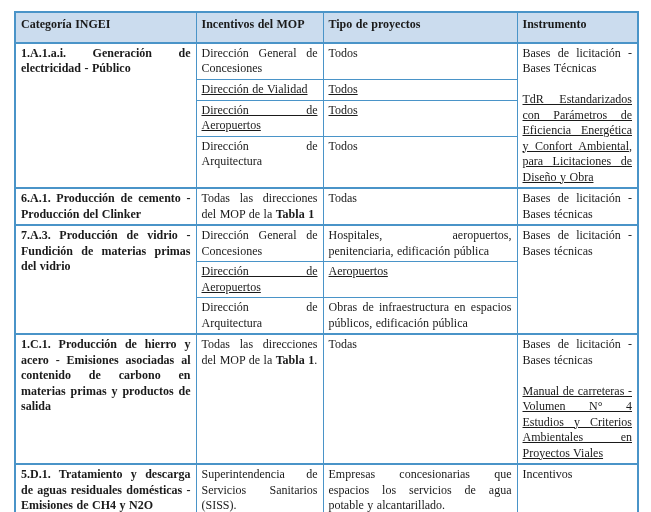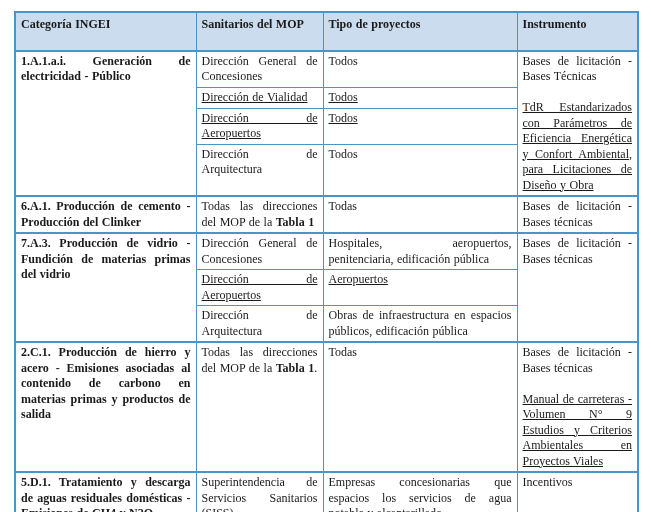--- a/index.html
+++ b/index.html
@@ -31,21 +31,21 @@
     line-height: 15.5px;
     text-align: justify;
     overflow: hidden;
     word-spacing: 0.5px;
   }
   th {
     background: #cbdcee;
     font-weight: bold;
     text-align: left;
     padding-top: 4px;
-    padding-bottom: 17px;
+    padding-bottom: 9px;
   }
   tr.main-start > td { border-top: 2px solid #4a94c8; }
 
   td.cat { font-weight: bold; }
   span.b { font-weight: bold; }
   .para + .para { margin-top: 15.5px; text-decoration: underline; }
 
   tr.rh-31 { height: 31px; margin-left: 36px; }
   tr.rh-21 { height: 21px; text-decoration: underline; }
   tr.rh-35 { height: 35px; }
@@ -60,21 +60,21 @@
     <colgroup>
       <col class="c1">
         <col class="c2">
         <col class="c3">
         <col class="c4">
     </colgroup>
 
     <tbody>
         <tr class="rh-25">
       <th>Categoría INGEI</th>
-      <th>Sanitarios del MOP</th>
+      <th>Incentivos del MOP</th>
       <th>Tipo de proyectos</th>
       <th>Instrumento</th>
     </tr>
 
     <tr class="main-start rh-31">
       <td class="cat" rowspan="4">1.A.1.a.i. Generación de electricidad - Público</td>
       <td>Dirección General de Concesiones</td>
       <td>Todos</td>
       <td rowspan="4">
         <div class="para">Bases de licitación - Bases Técnicas</div>
@@ -116,28 +116,28 @@
     <tr class="rh-21">
       <td>Dirección de Aeropuertos</td>
       <td>Aeropuertos</td>
     </tr>
     <tr>
       <td>Dirección de Arquitectura</td>
       <td>Obras de infraestructura en espacios públicos, edificación pública</td>
     </tr>
 
     <tr class="main-start">
-      <td class="cat">2.C.1. Producción de hierro y acero - Emisiones asociadas al contenido de carbono en materias primas y productos de salida</td>
+      <td class="cat">1.C.1. Producción de hierro y acero - Emisiones asociadas al contenido de carbono en materias primas y productos de salida</td>
       <td>
         <span>Todas las direcciones del MOP de la </span><span class="b">Tabla 1</span><span>.</span>
       </td>
       <td>Todas</td>
       <td>
         <div class="para">Bases de licitación - Bases técnicas</div>
-        <div class="para">Manual de carreteras - Volumen N° 9 Estudios y Criterios Ambientales en Proyectos Viales</div>
+        <div class="para">Manual de carreteras - Volumen N° 4 Estudios y Criterios Ambientales en Proyectos Viales</div>
       </td>
     </tr>
 
     <tr class="main-start">
       <td class="cat">5.D.1. Tratamiento y descarga de aguas residuales domésticas - Emisiones de CH4 y N2O</td>
       <td>Superintendencia de Servicios Sanitarios (SISS).</td>
       <td>Empresas concesionarias que espacios los servicios de agua potable y alcantarillado.</td>
       <td>
         <div class="para">Incentivos</div>
       </td>

